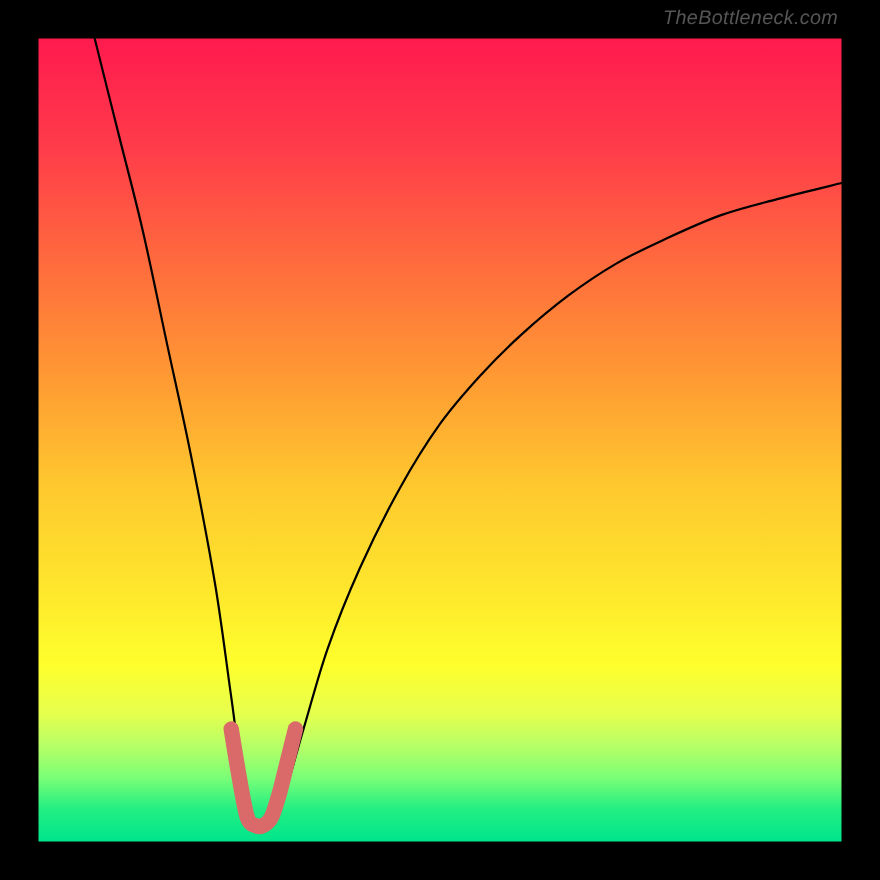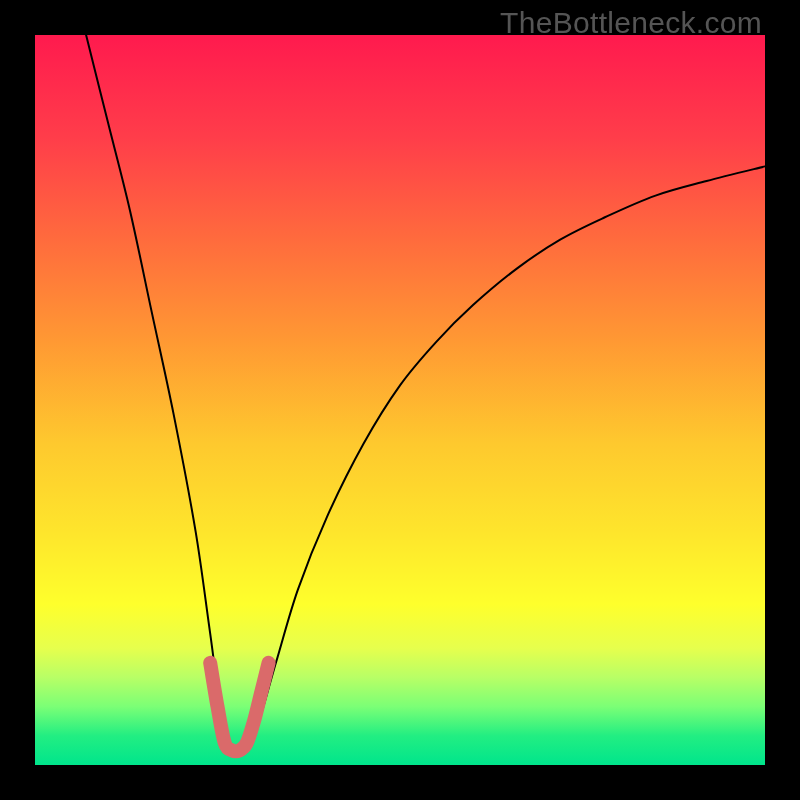--- a/index.html
+++ b/index.html
@@ -37,23 +37,24 @@
       #7bff76 92%,
       #22ee82 96%,
       #00e58c 100%
     );
   }
   .watermark {
     position: absolute;
     top: 6px;
     right: 38px;
     color: #555555;
-    font-size: 30px;
+    font-size: 18px;
     font-weight: 500;
     letter-spacing: 0.3px;
+    font-style: italic;
   }
   svg.curve {
     position: absolute;
     left: 0;
     top: 0;
     width: 730px;
     height: 730px;
     overflow: visible;
   }
   path.main-curve {

